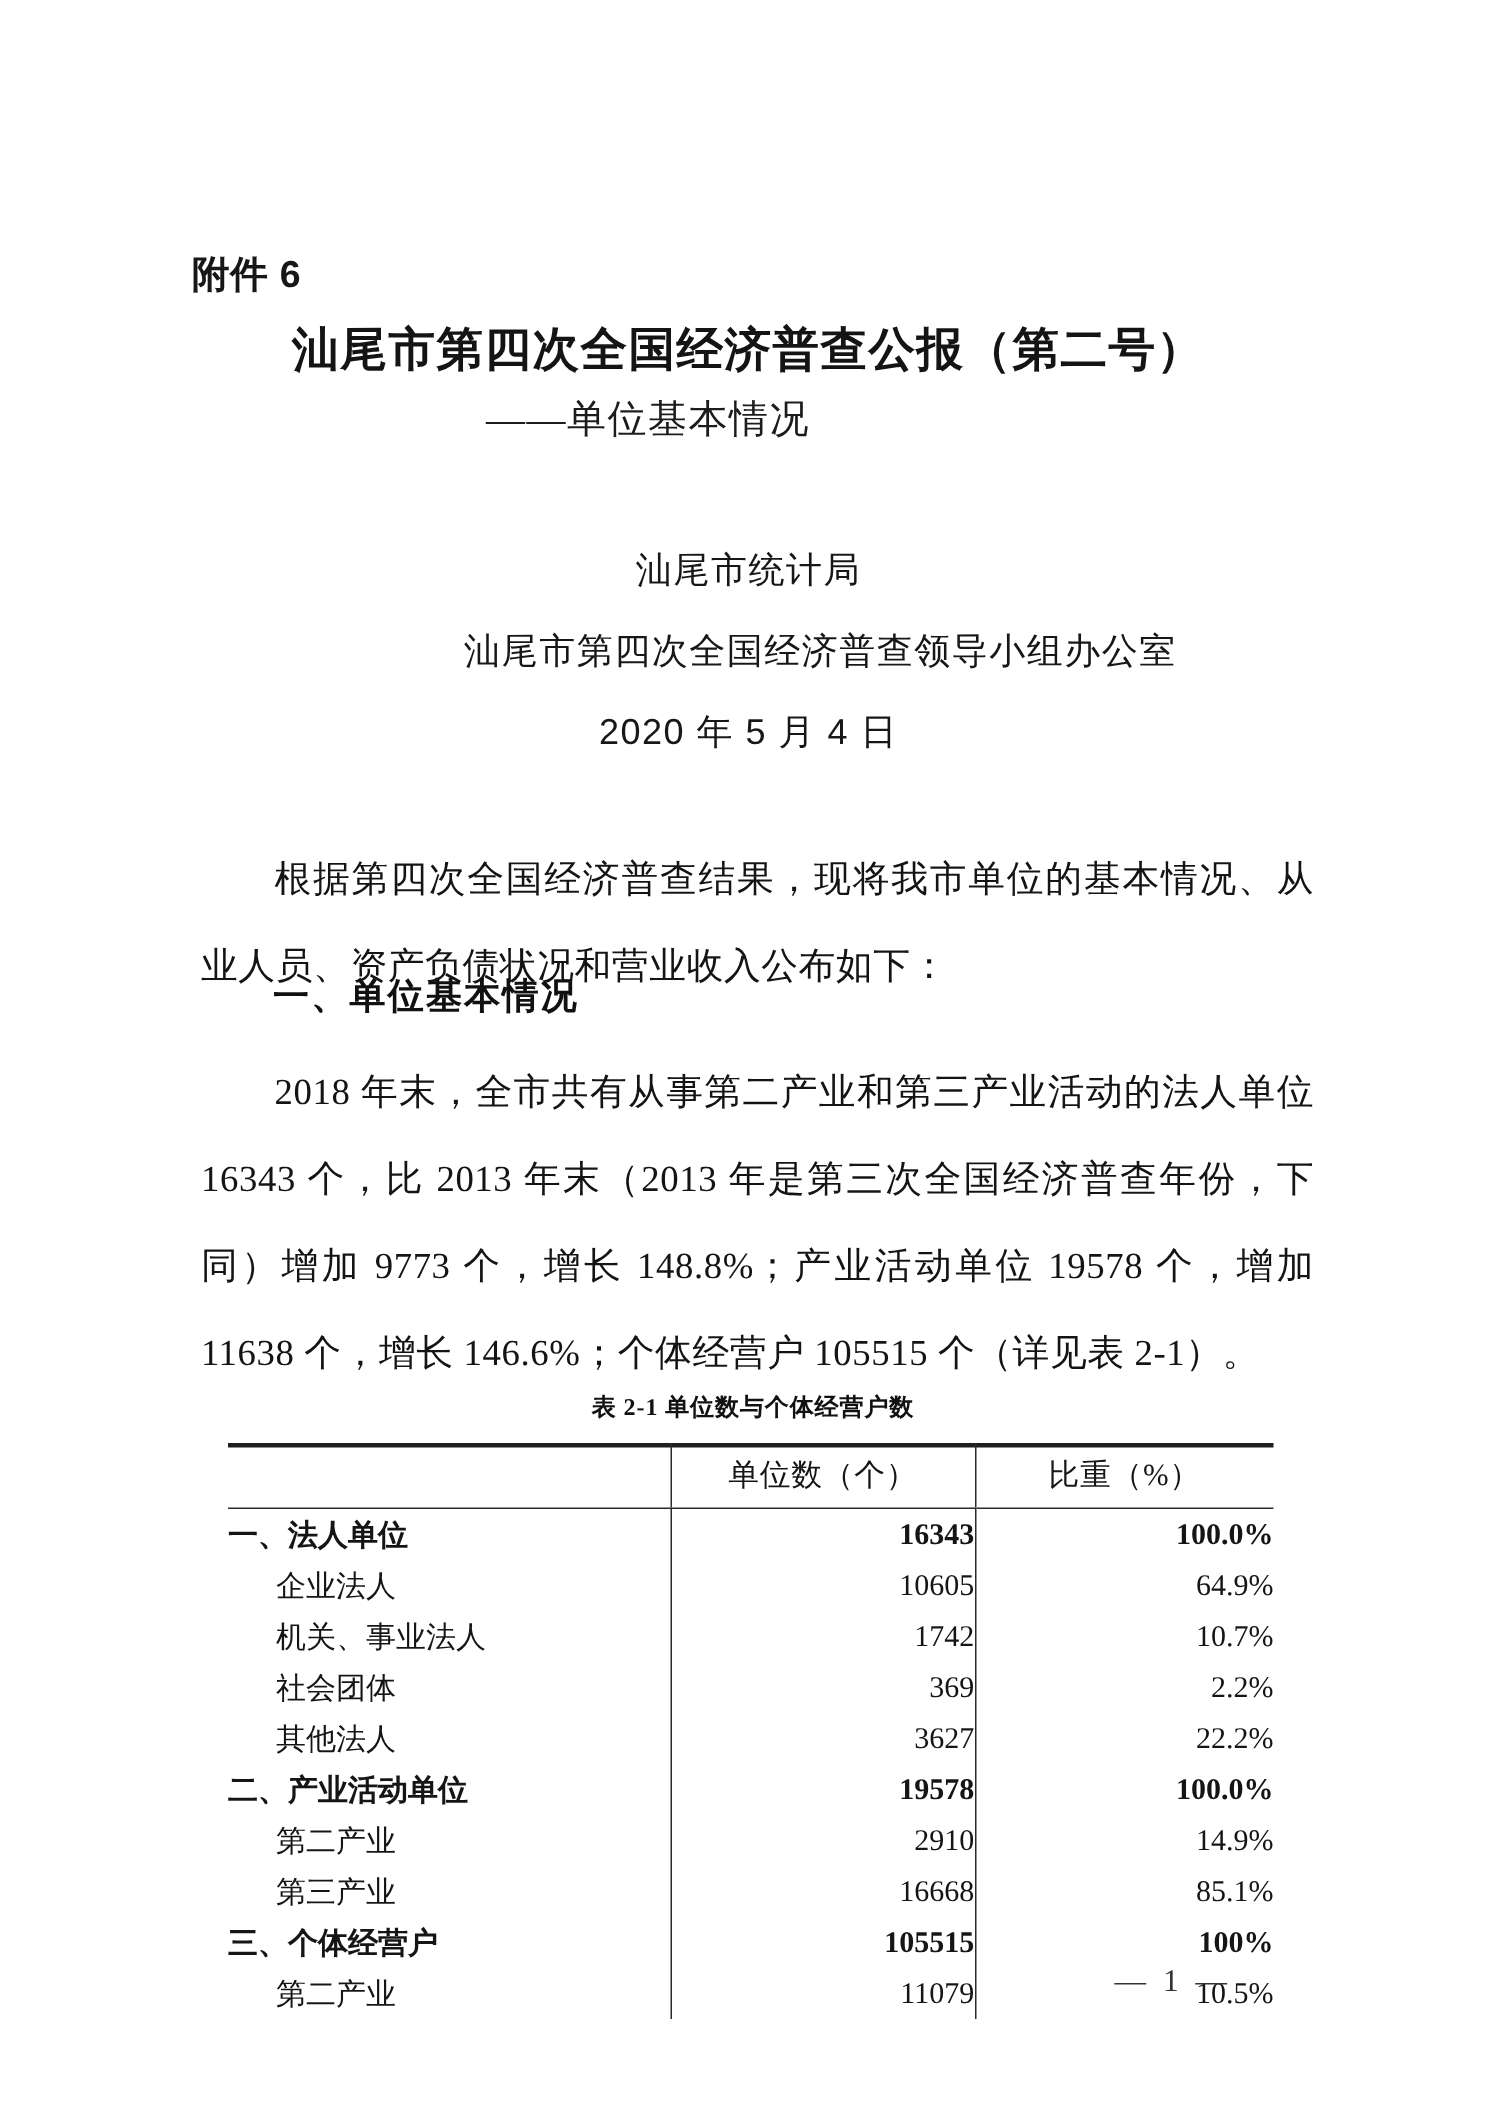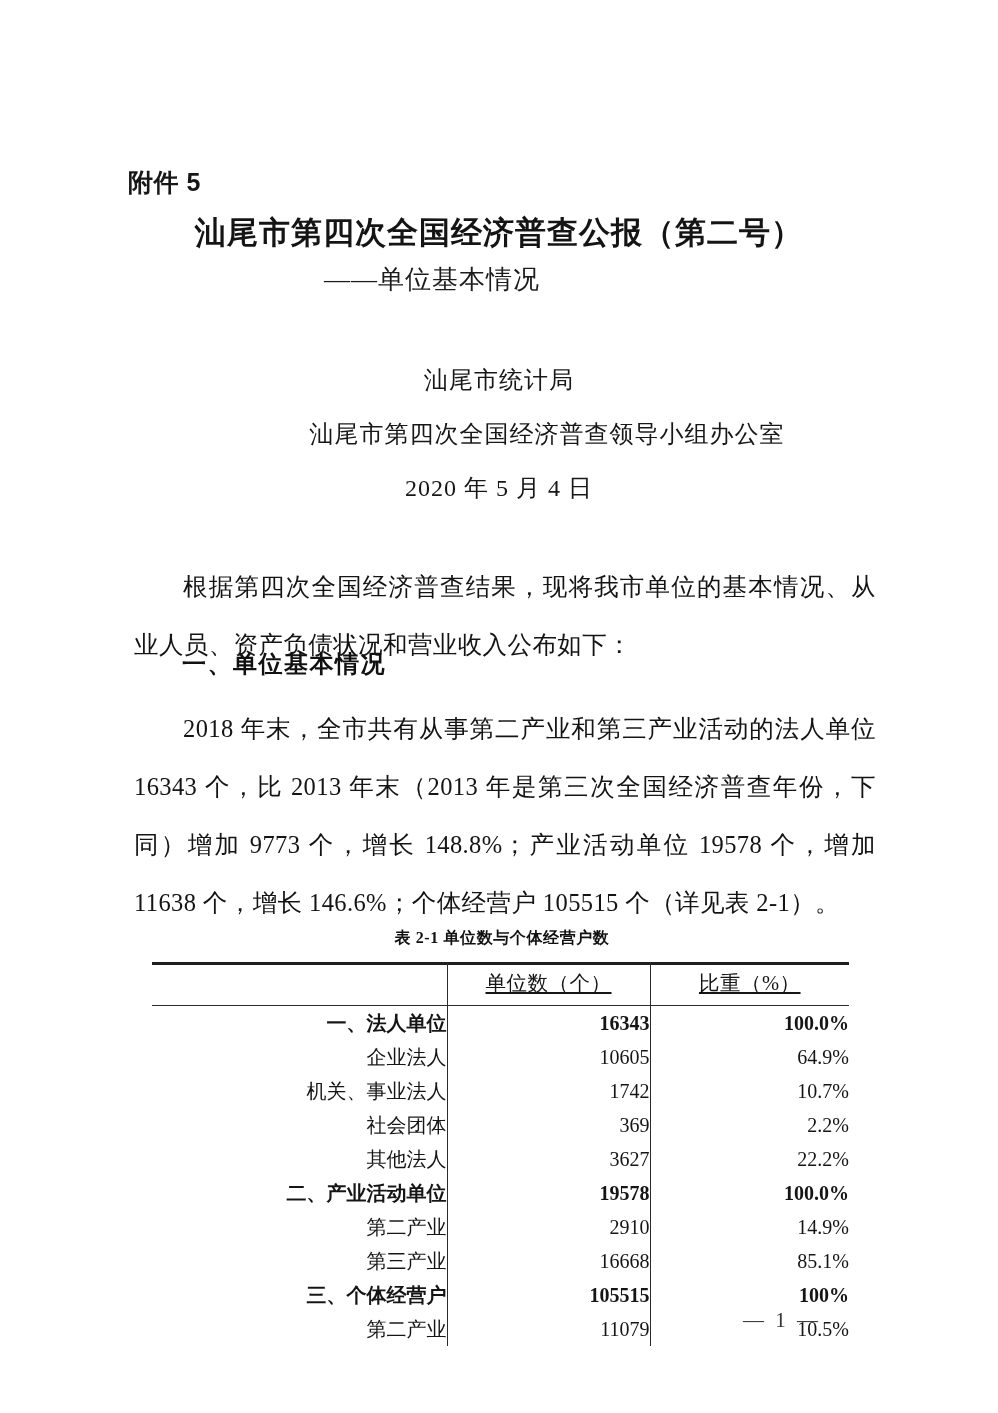--- a/index.html
+++ b/index.html
@@ -61,21 +61,21 @@
     letter-spacing: 1px;
     color: #1c1c1c;
   }
 
   
   .byline {
     position: absolute;
     left: 0;
     width: 998px;
     text-align: center;
-    font-family: Liberation Serif, serif;
+    font-family: Liberation Sans, sans-serif;
     font-size: 24px;
     color: #171717;
     letter-spacing: 1px;
   }
   .byline-1 { top: 364px; }
   .byline-2 { top: 418px; padding-left: 48px; }
   .byline-3 { top: 472px; }
 
   
   .para {
@@ -140,30 +140,28 @@
   table.stat-table col.c-count { width: 203px; }
   table.stat-table col.c-pct   { width: 199px; }
 
   table.stat-table thead th {
     font-weight: 400;
     font-size: 20.5px;
     text-align: center;
     padding: 7px 0 8px 0;
     border-bottom: 1.4px solid #2b2b2b;
     letter-spacing: 0.5px;
-    text-decoration: underline;
   }
   table.stat-table thead th.h-label { border-bottom: 1.4px solid #2b2b2b; }
   table.stat-table thead th.h-count { border-left: 1.7px solid #2b2b2b; }
   table.stat-table thead th.h-pct   { border-left: 1.7px solid #2b2b2b; }
 
   table.stat-table tbody td {
     padding: 3.5px 0 3.5px 0;
     vertical-align: middle;
-    text-align: right;
   }
   td.t-label { text-align: left; padding-left: 2px; }
   td.t-count { text-align: right; padding-right: 56px; border-left: 1.7px solid #2b2b2b; }
   td.t-pct   { text-align: right; padding-right: 10px; border-left: 1.7px solid #2b2b2b; }
 
   tr.lvl1 td { font-weight: 700; }
   tr.lvl2 td.t-label { padding-left: 32px; font-weight: 400; }
 
   
   .rule-top {
@@ -192,21 +190,21 @@
   .page-number .pn-inner {
     display: inline-block;
     margin-left: 606px;
   }
 </style>
 </head>
 <body>
 
 <div class="page">
 
-  <div class="attachment-label">附件 5</div>
+  <div class="attachment-label">附件 6</div>
 
   <div class="doc-title">汕尾市第四次全国经济普查公报（第二号）</div>
 
   <div class="doc-subtitle">——单位基本情况</div>
 
   <div class="byline byline-1">汕尾市统计局</div>
 
   <div class="byline byline-2">汕尾市第四次全国经济普查领导小组办公室</div>
 
   <div class="byline byline-3">2020 年 5 月 4 日</div>

